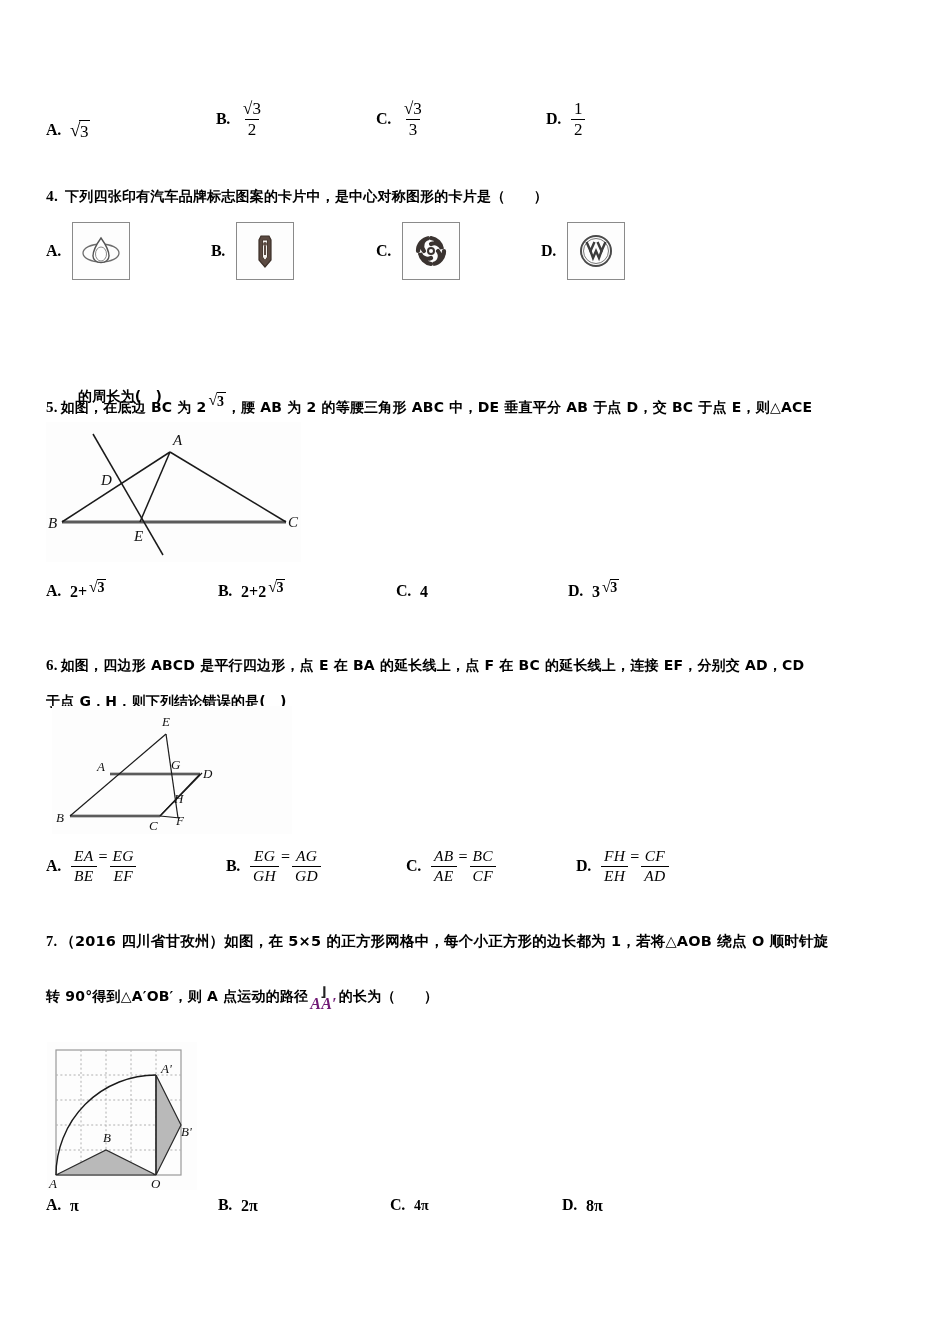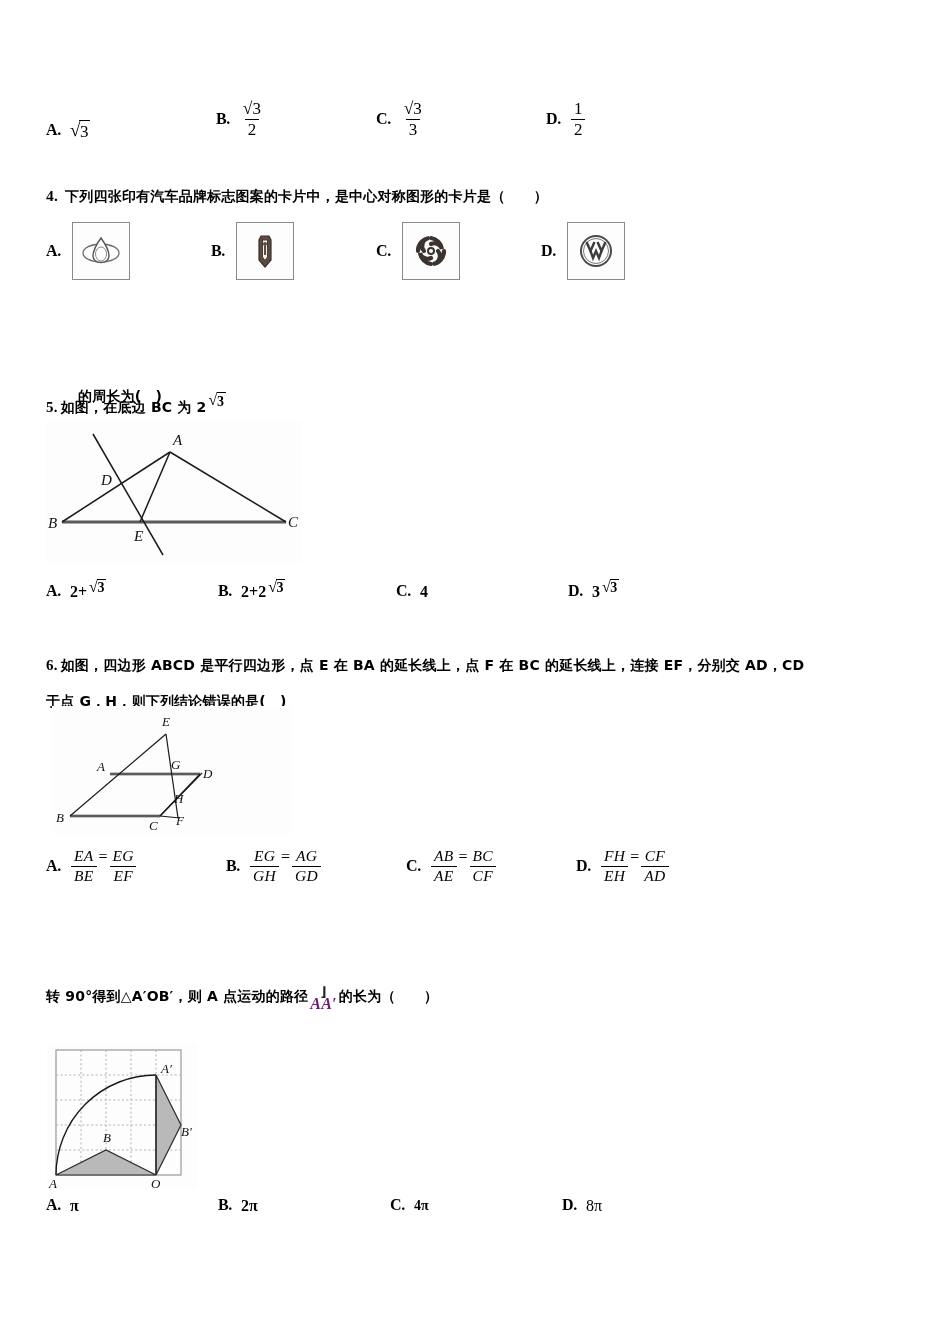--- a/index.html
+++ b/index.html
@@ -259,21 +259,21 @@
       </span>
     </div>
   </div>
 
   <div class="qtext" style="top:368px; left:46px; font-size:15px;margin-top:28px;">
     <span class="num">5.</span><span class="cjk">如图，在底边 BC 为 2</span><span class="suprad">
         <span class="rad small">
           <span class="sign">√</span>
           <span class="radicand">3</span>
         </span>
-      </span>
+      </span><span class="cjk">，腰 AB 为 2 的等腰三角形 ABC 中，DE 垂直平分 AB 于点 D，交 BC 于点 E，则△ACE</span>
   </div>
 
   <div class="qtext" style="top:385px; left:46px; font-size:15px;padding-left:32px;">
     <span class="cjk">的周长为(　)</span>
   </div>
 
   <div class="figbox" style="top:422px; left:46px;">
     <svg width="255" height="140" viewBox="0 0 255 140">
       <rect x="0" y="0" width="255" height="140" fill="#fdfdfd"></rect>
 
@@ -437,20 +437,23 @@
         </span>
         <span class="eq">=</span>
         <span class="frac italic">
           <span class="num-part">CF</span>
           <span class="den-part">AD</span>
         </span>
       </span>
     </div>
   </div>
 
+  <div class="qtext" style="top:931px; left:46px; font-size:14.5px;">
+    <span class="num">7.</span><span class="cjk" style="font-size:14.5px;">（2016 四川省甘孜州）如图，在 5×5 的正方形网格中，每个小正方形的边长都为 1，若将△AOB 绕点 O 顺时针旋</span>
+  </div>
 
   <div class="qtext" style="top:985px; left:46px; font-size:15px;">
     <span class="cjk">转 90°得到△A′OB′，则 A 点运动的路径</span><span class="inline-arc">
         <span class="arc-mark">⌋</span>
         <span class="arc-txt">AA′</span>
       </span><span class="cjk">的长为（　　）</span>
   </div>
 
   <div class="figbox" style="top:1042px; left:47px;">
     <svg width="150" height="148" viewBox="0 0 150 148">
@@ -497,17 +500,17 @@
       <span class="opt-body" style="font-weight:bold; font-size:16px;text-align:center;">2π</span>
     </div>
 
     <div class="opt" style="width:172px; align-items:center;">
       <span class="opt-label">C.</span>
       <span class="opt-body" style="font-weight:bold; font-size:14px;">4π</span>
     </div>
 
     <div class="opt" style="align-items:center;">
       <span class="opt-label">D.</span>
-      <span class="opt-body" style="font-weight:normal; font-size:16px;">8π</span>
+      <span class="opt-body" style="font-weight:bold; font-size:16px;">8π</span>
     </div>
   </div>
 
 </div>
 
 </body></html>

